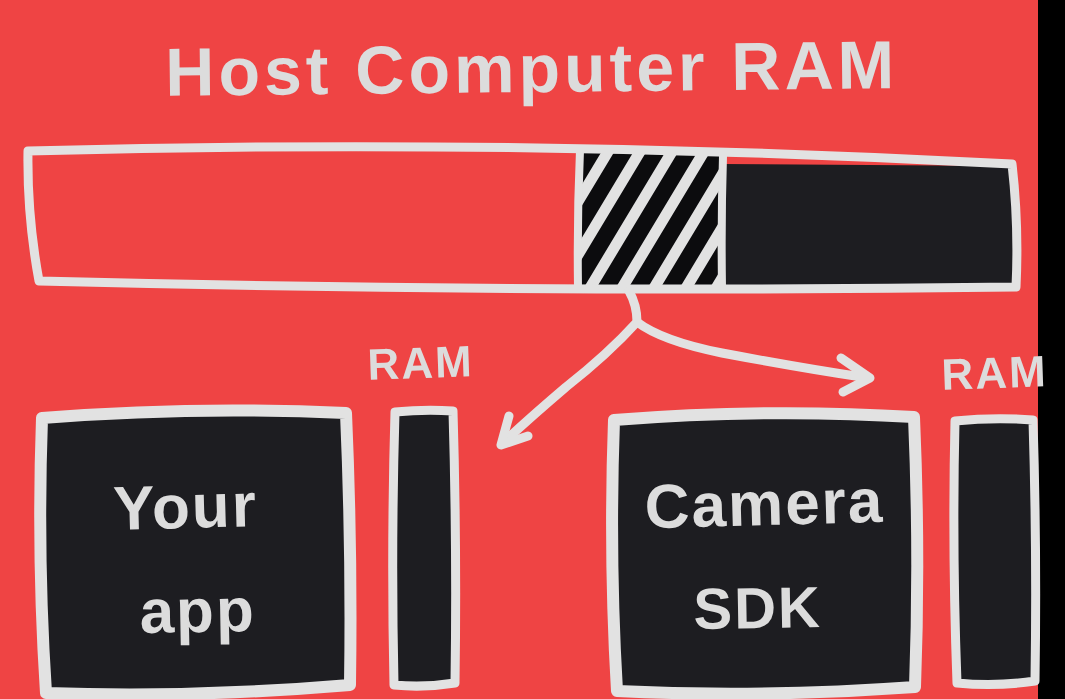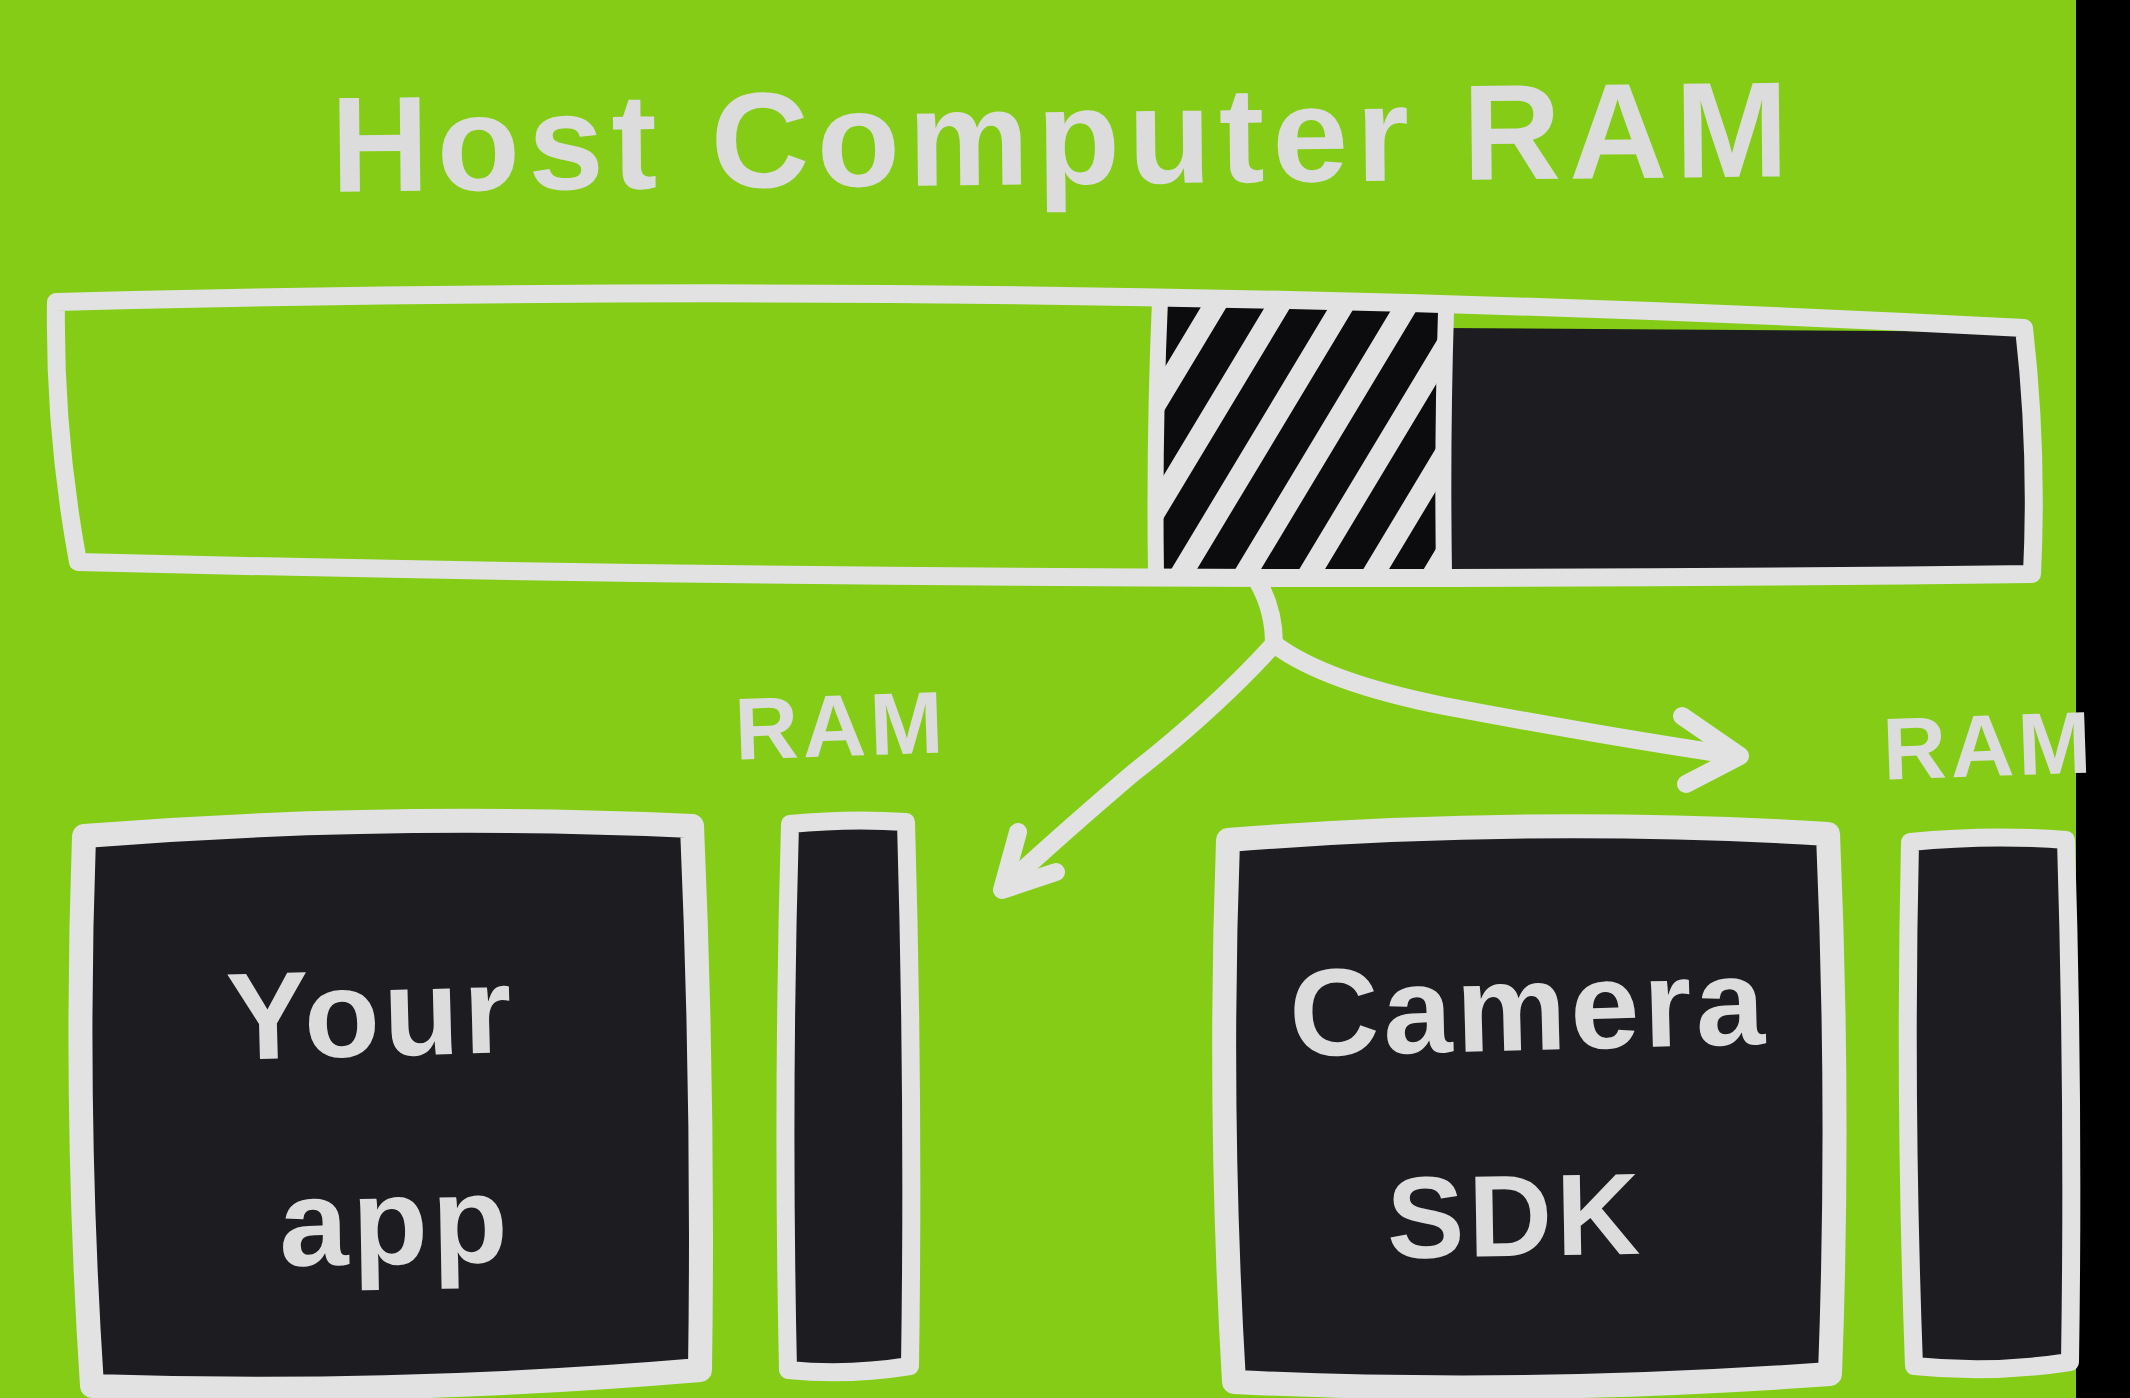--- a/index.html
+++ b/index.html
@@ -8,21 +8,21 @@
     background: #000000;
     width: 1065px;
     height: 699px;
     overflow: hidden;
     font-family: "Liberation Sans", sans-serif;
   }
   #stage {
     position: relative;
     width: 1038px;
     height: 699px;
-    background: #84cc16;
+    background: #ef4444;
   }
   svg { display: block; }
   .ink-stroke {
     stroke: #e2e2e2;
     fill: none;
     stroke-linecap: round;
     stroke-linejoin: round;
   }
   .ink-text {
     fill: #dcdcdc;

